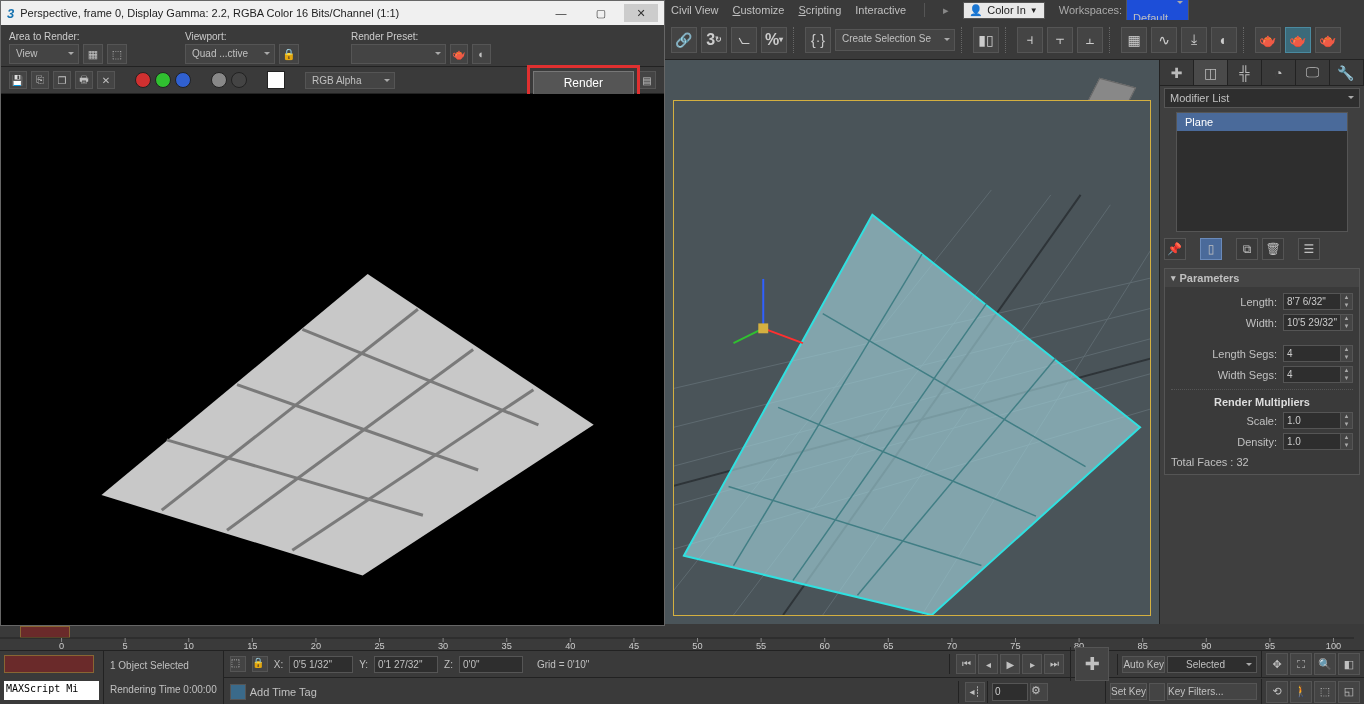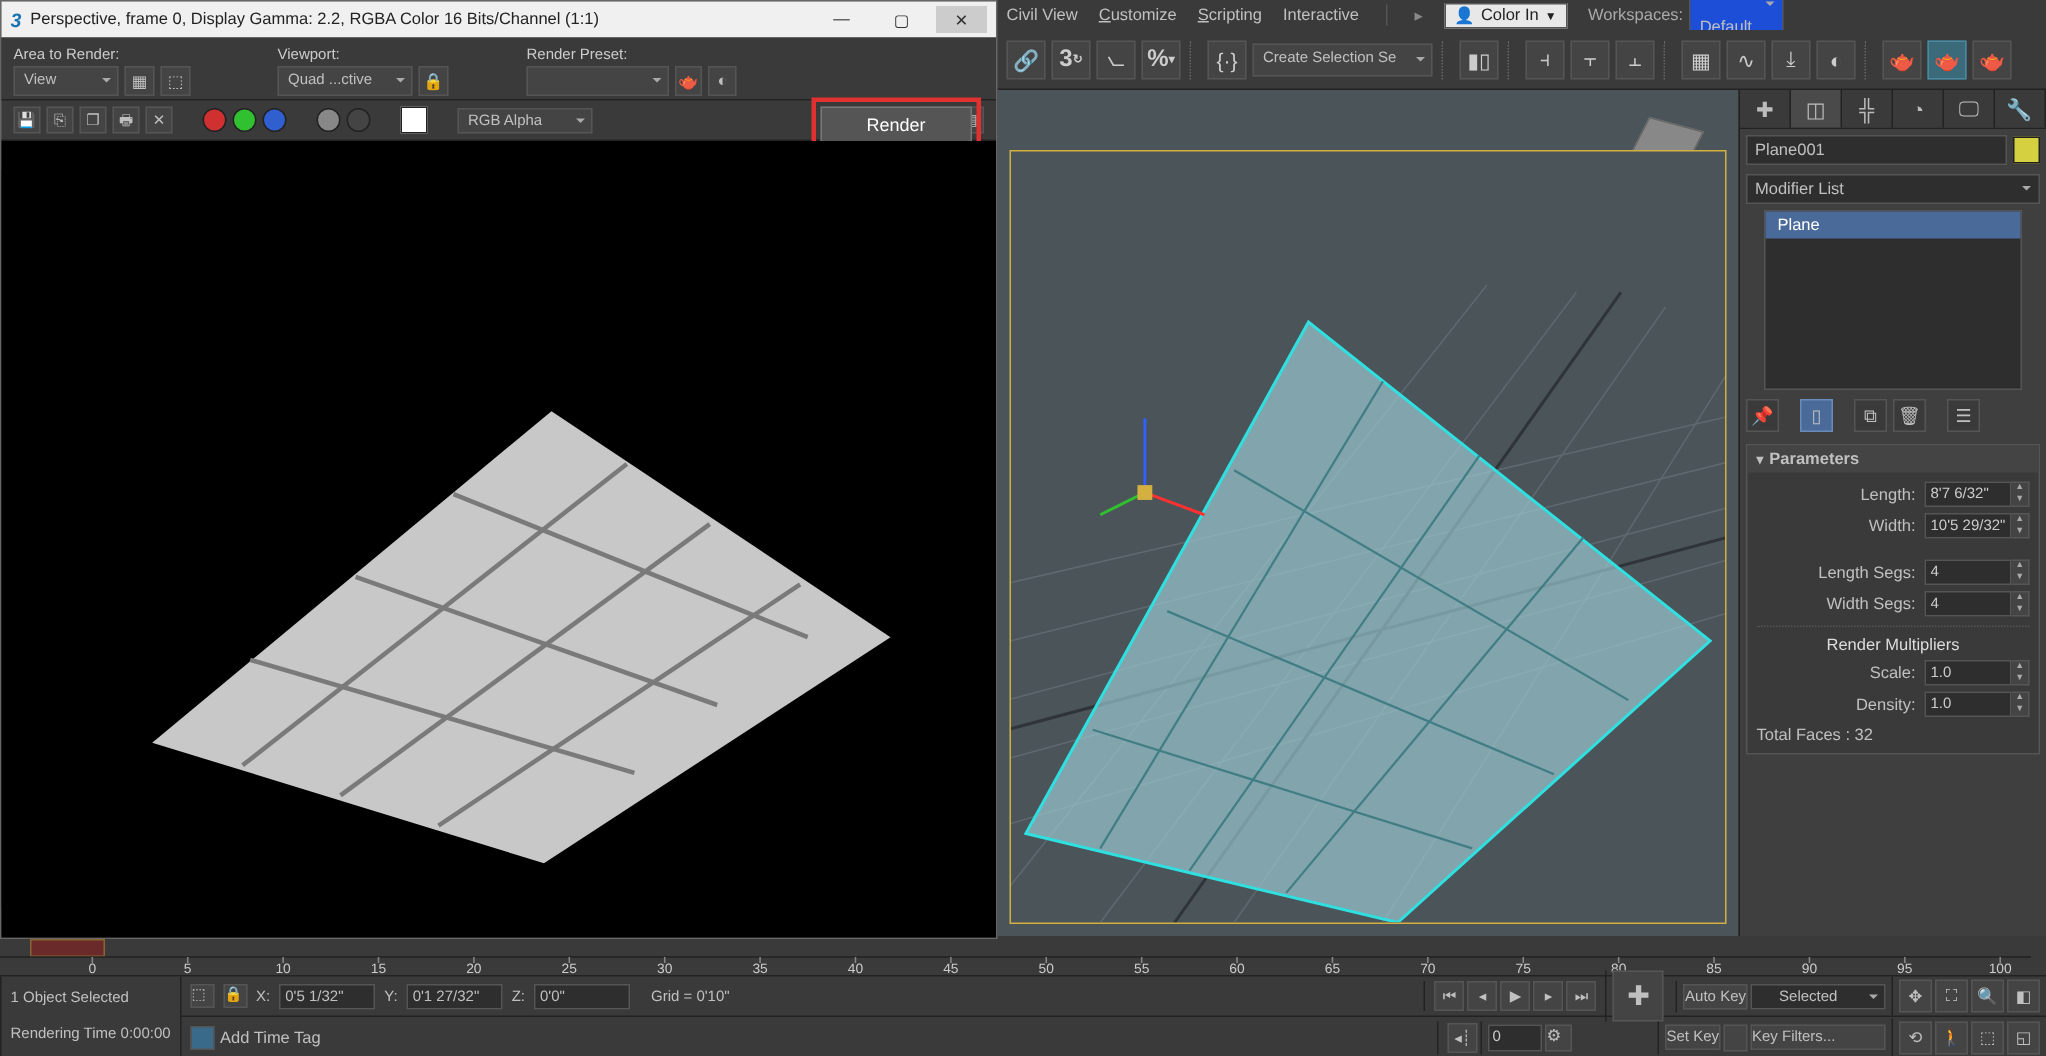--- a/index.html
+++ b/index.html
@@ -54,21 +54,21 @@
 .rollout { margin: 4px; border: 1px solid #555; background: #3a3a3a; }
 .rollout-hdr { background: #444; padding: 3px 6px; font-weight: bold; display:flex; align-items:center; gap:4px; }
 .rollout-hdr::before { content: "▾"; font-size: 9px; }
 .rollout-body { padding: 6px; }
 .param-row { display: flex; align-items: center; justify-content: flex-end; gap: 4px; margin-bottom: 4px; }
 .param-row .lbl { flex: 1; text-align: right; padding-right: 2px; }
 .spinner { display: flex; }
 .spinner input { width: 58px; background: #2e2e2e; border: 1px solid #555; color: #ccc; padding: 2px 3px; font-size: 10px; }
 .spinner .arrows { width: 12px; background: #444; border: 1px solid #555; border-left: none; display:flex; flex-direction:column; }
 .spinner .arrows div { flex:1; font-size:6px; text-align:center; line-height:6px; color:#aaa;}
-.subhdr { text-align: center; margin: 6px 0 4px; color: #ddd; border-top:1px dotted #555; padding-top:6px;}
+.subhdr { text-align: center; margin: 6px 0 4px; color: #ddd; border-top:1px dotted #555; padding-top:6px;font-weight:bold;}
 
 
 .timeline { position: absolute; bottom: 54px; left: 0; right: 0; height: 26px; background: #3a3a3a; display:flex; align-items:center; }
 .timeslider { position: absolute; left: 20px; top:2px; width: 50px; height: 12px; background: #6a2a2a; border:1px solid #863; }
 .ruler { position: absolute; left: 0; right: 10px; bottom: 0; height: 14px; }
 .ruler svg { width: 100%; height: 100%; }
 
 .statusbar { position: absolute; bottom: 0; left: 0; right: 0; height: 54px; background: #3a3a3a; border-top: 1px solid #222; display: flex; align-items: stretch; }
 .maxscript { width: 95px; height: 24px; margin: 4px; background: #fff; color: #000; font-family: monospace; font-size: 10px; padding: 2px; align-self:flex-end; overflow:hidden; white-space:nowrap;}
 .status-mid { flex: 0 0 auto; display:flex; flex-direction:column; justify-content:space-around; padding: 2px 6px; border-left:1px solid #222; border-right:1px solid #222;}
@@ -103,21 +103,21 @@
 .rw-title .wbtn { width: 34px; height: 18px; background: #f0f0f0; border: none; text-align: center; font-size: 11px; color:#333;}
 .rw-title .wbtn.close { background: #ccc; }
 
 .rw-panel { background: #3a3a3a; padding: 6px 8px 2px; display: grid; grid-template-columns: 170px 160px 140px 1fr; gap: 6px; position: relative; }
 .rw-panel .grp-label { font-size: 10px; color: #ccc; margin-bottom: 2px; display:block;}
 .rw-dd { background: #444; border: 1px solid #555; padding: 3px 18px 3px 6px; position: relative; font-size: 10px; height:20px;}
 .rw-dd::after { content: ""; position: absolute; right: 4px; top: 7px; border: 3px solid transparent; border-top-color: #aaa; }
 .rw-icbtn { width: 20px; height: 20px; background: #444; border: 1px solid #555; display: inline-flex; align-items: center; justify-content: center; font-size: 11px; vertical-align: top;}
 .rw-row { display:flex; gap:4px; align-items:center;}
 
-.render-btn-wrap { position: absolute; top: 40px; right: 10px; }
+.render-btn-wrap { position: absolute; top: 40px; right: 24px; }
 .render-btn-outline { border: 3px solid #e03030; padding: 3px; }
 .render-btn { background: #555; border: 1px solid #777; padding: 4px 30px; color: #fff; font-size: 12px; }
 .render-tooltip { position: absolute; top: 30px; left: 28px; background: #6a6a6a; border: 1px solid #888; padding: 2px 6px; font-size: 10px; color: #eee; white-space: nowrap; }
 .prod-dd { position:absolute; top:70px; right:10px; }
 .prod-dd .rw-dd { width:90px; }
 
 .rw-toolbar { display:flex; align-items:center; gap:4px; padding:4px 8px; border-top:1px solid #222; border-bottom:1px solid #222;}
 .rw-toolbar .tb { width:18px; height:18px; background:#444; border:1px solid #555; display:flex; align-items:center; justify-content:center; font-size:10px;}
 .rw-toolbar .gap { width:12px;}
 .dot { width:16px; height:16px; border-radius:50%; border:1px solid #222;}
@@ -222,24 +222,20 @@
 </div>
 
 <div class="cmdpanel">
   <div class="cmdtabs">
     <div class="tab">✚</div>
     <div class="tab active">◫</div>
     <div class="tab">╬</div>
     <div class="tab">◔</div>
     <div class="tab">🖵</div>
     <div class="tab">🔧</div>
-  </div>
-  <div class="objname-row">
-    <div class="objname">Plane001</div>
-    <div class="colorswatch"></div>
   </div>
   <div class="modlist">Modifier List</div>
   <div class="stack">
     <div class="stack-item">Plane</div>
   </div>
   <div class="stack-tools">
     <div class="tb">📌</div>
     <div style="width:6px;"></div>
     <div class="tb active">▯</div>
     <div style="width:6px;"></div>
@@ -366,20 +362,24 @@
           <line x1="1238" x2="1238" y1="2" y2="6" stroke="#888"></line>
           <text x="1238" y="13">95</text>
           <line x1="1300" x2="1300" y1="2" y2="6" stroke="#888"></line>
           <text x="1300" y="13">100</text>
         </g>
     </svg>
   </div>
 </div>
 
 <div class="statusbar">
+  <div style="display:flex; flex-direction:column; justify-content:flex-end;">
+    <div style="height:22px; margin:4px; background:#6a2a2a; border:1px solid #863; width:90px;"></div>
+    <div class="maxscript">MAXScript Mi</div>
+  </div>
   <div class="status-mid">
     <div class="line">1 Object Selected</div>
     <div class="line">Rendering Time  0:00:00</div>
   </div>
 
   <div style="display:flex; flex-direction:column; flex:1;">
     <div style="display:flex; align-items:center; height:27px; border-bottom:1px solid #222;">
       <div class="coord-area">
         <span class="lock-ic">⬚</span>
         <span class="lock-ic">🔒</span>

